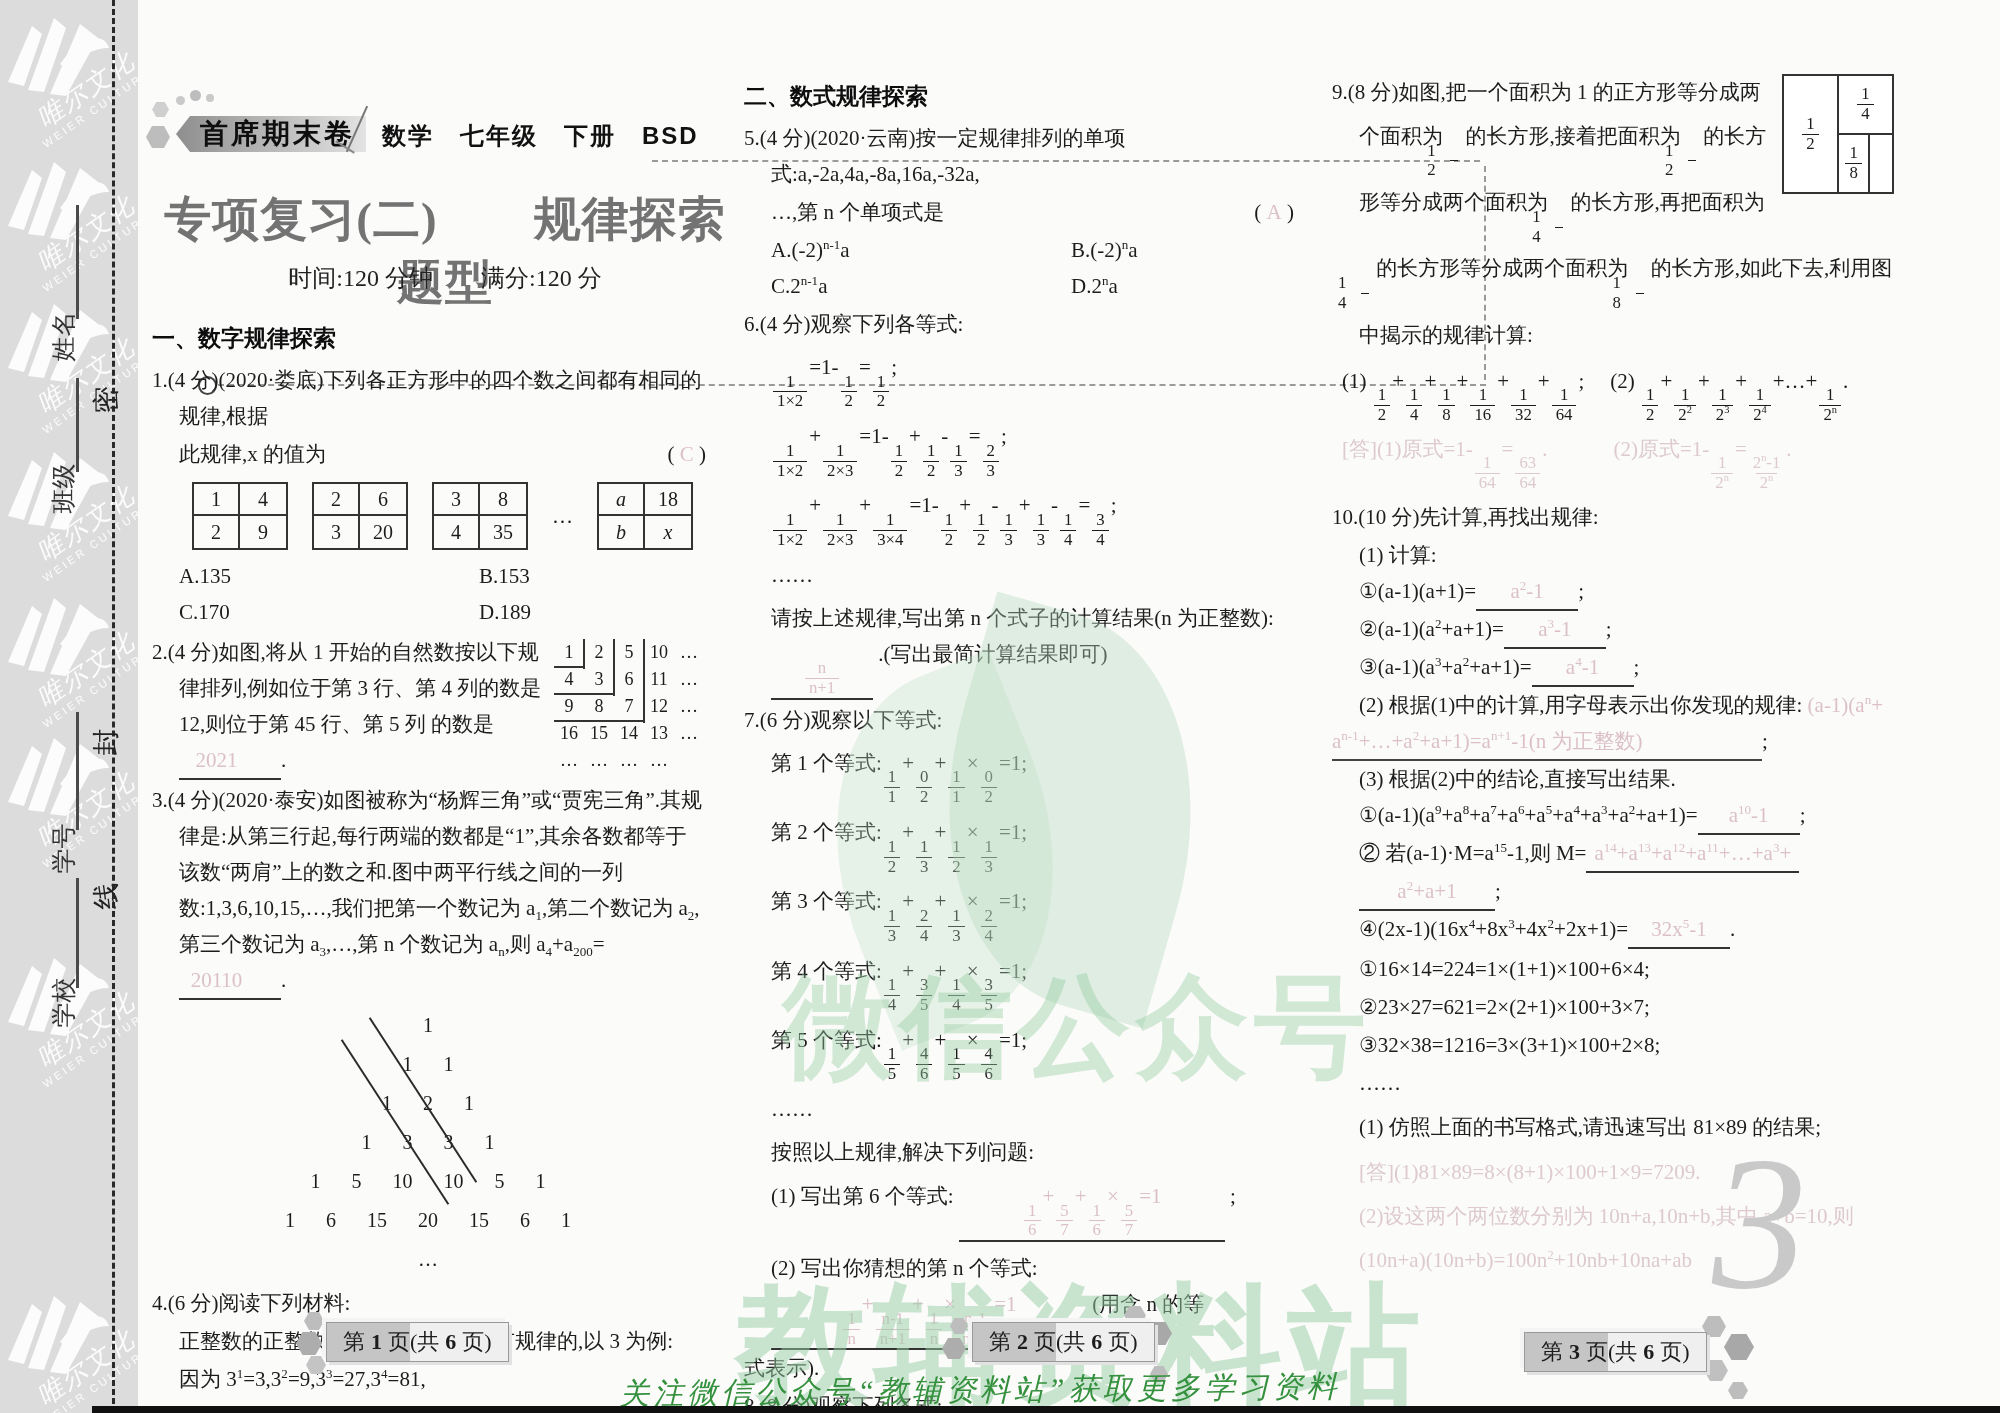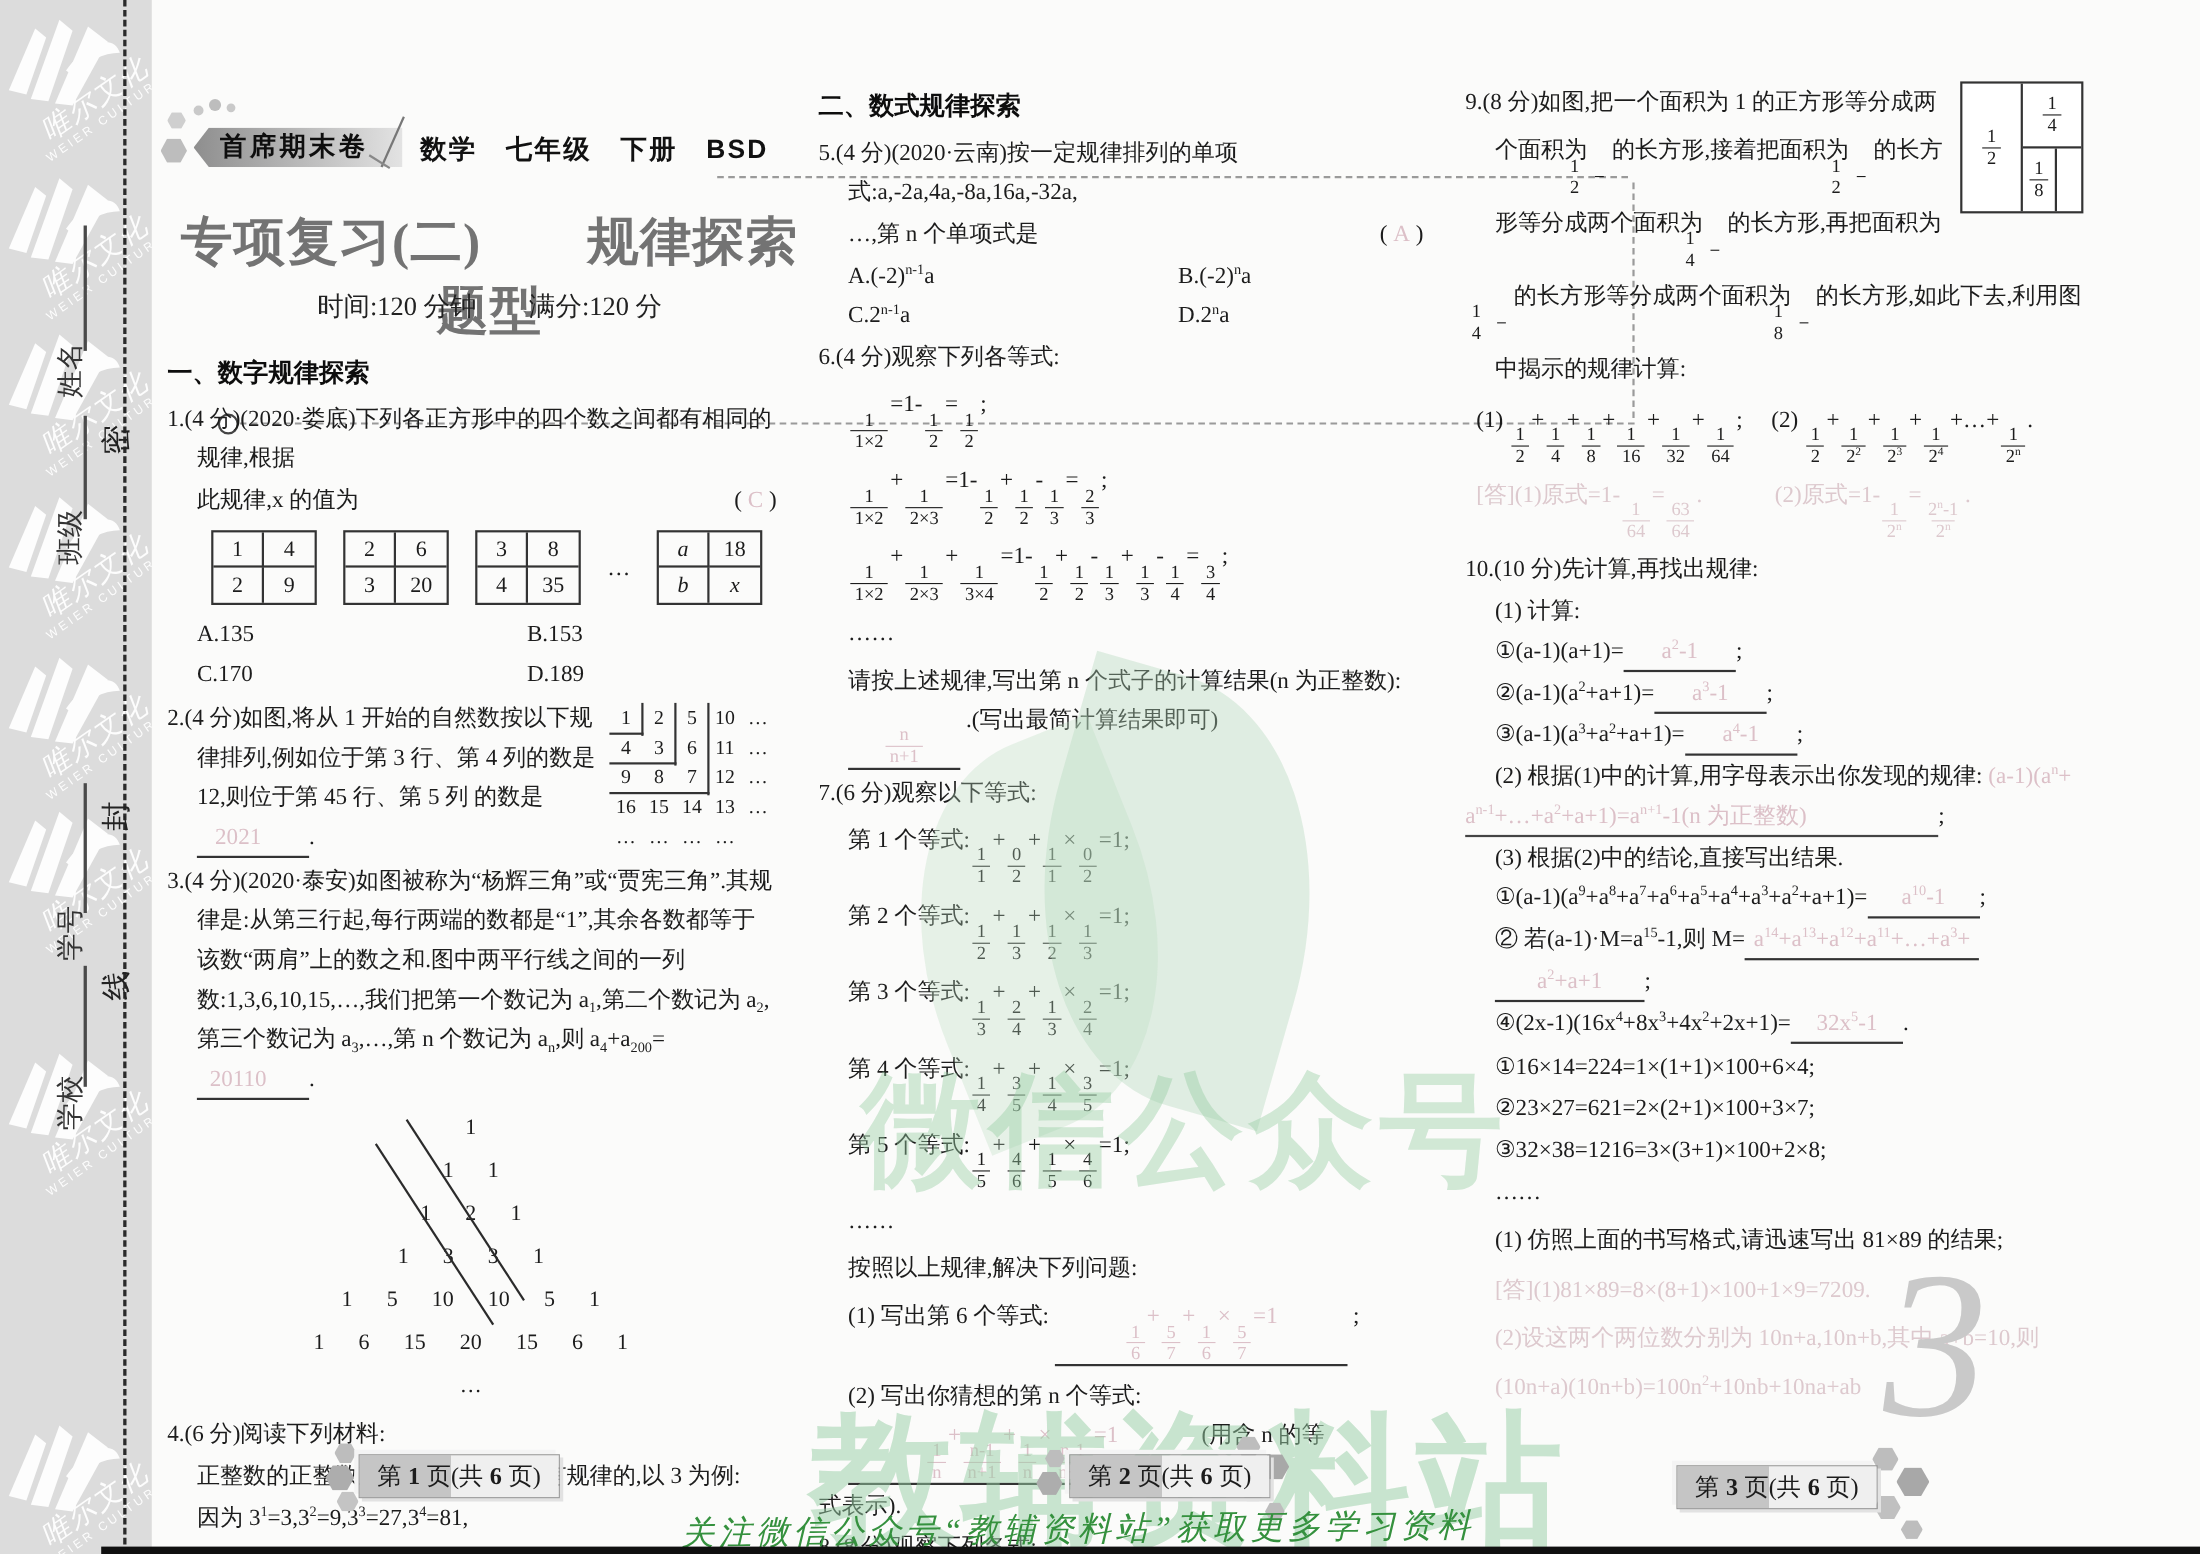--- a/index.html
+++ b/index.html
@@ -16,21 +16,21 @@
   .seal-line{position:absolute;left:112px;top:0;height:1413px;border-left:3px dashed #2a2a2a;}
   .seal-char{position:absolute;left:92px;font-size:27px;color:#222;transform:rotate(-90deg);}
   .vline{position:absolute;left:76px;width:3px;background:#4a4a4a;}
   .vlabel{position:absolute;left:48px;width:30px;font-size:25px;color:#333;transform:rotate(-90deg);
           transform-origin:center;white-space:nowrap;}
   
   .hex{position:absolute;background:#bdbdbd;clip-path:polygon(25% 0,75% 0,100% 50%,75% 100%,25% 100%,0 50%);}
   .dot{position:absolute;border-radius:50%;background:#c9c9c9;}
   .badge{position:absolute;left:176px;top:116px;width:166px;height:36px;line-height:36px;
          background:linear-gradient(90deg,#8e8e8e,#e3e3e3);clip-path:polygon(14px 0,100% 0,100% 100%,14px 100%,0 50%);
-         font-weight:bold;font-size:24px;padding-left:24px;letter-spacing:3px;color:#0e0e0e;}
+         font-weight:bold;font-size:28px;padding-left:24px;letter-spacing:3px;color:#0e0e0e;}
   .swoosh1{position:absolute;left:356px;top:104px;width:2px;height:50px;background:#777;transform:rotate(24deg);}
   .swoosh2{position:absolute;left:344px;top:136px;width:2px;height:22px;background:#888;transform:rotate(-58deg);}
   .course{position:absolute;left:382px;top:120px;font-family:"Liberation Sans","DejaVu Sans",sans-serif;
           font-weight:bold;font-size:24px;letter-spacing:2px;color:#111;}
   .dash-top{position:absolute;left:652px;top:160px;width:828px;border-top:2px dashed #9a9a9a;}
   .dash-right{position:absolute;left:1484px;top:166px;height:214px;border-left:2px dashed #9a9a9a;}
   .dash-bottom{position:absolute;left:218px;top:384px;width:1268px;border-top:2px dashed #9a9a9a;}
   .meta-circle{position:absolute;left:198px;top:376px;width:15px;height:15px;border:2px solid #444;
           border-radius:50%;background:#fff;}
   .main-title{position:absolute;left:160px;top:188px;width:570px;text-align:center;

